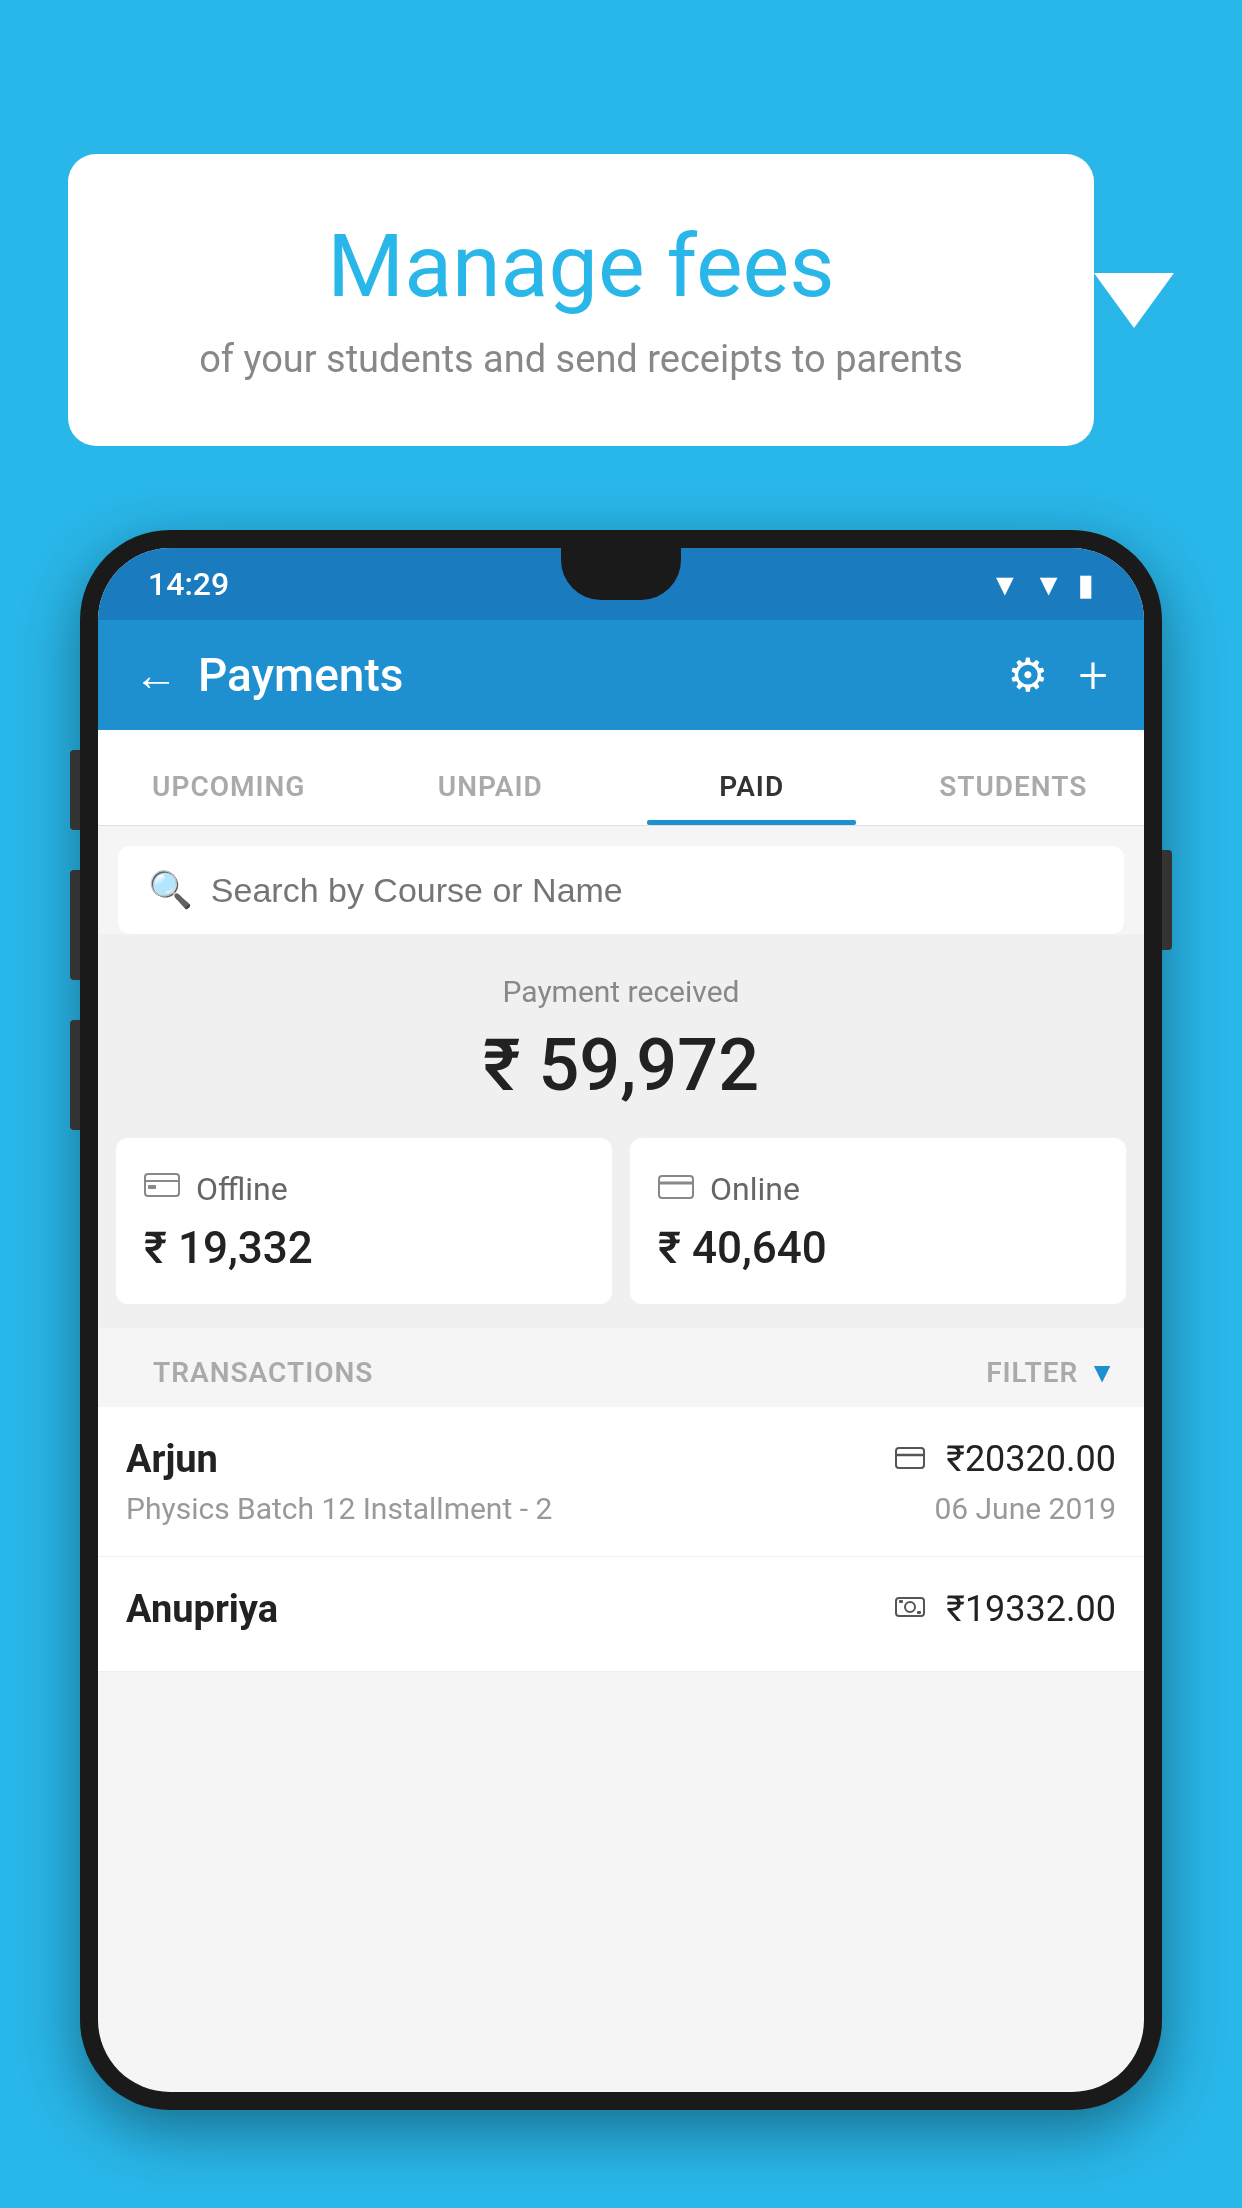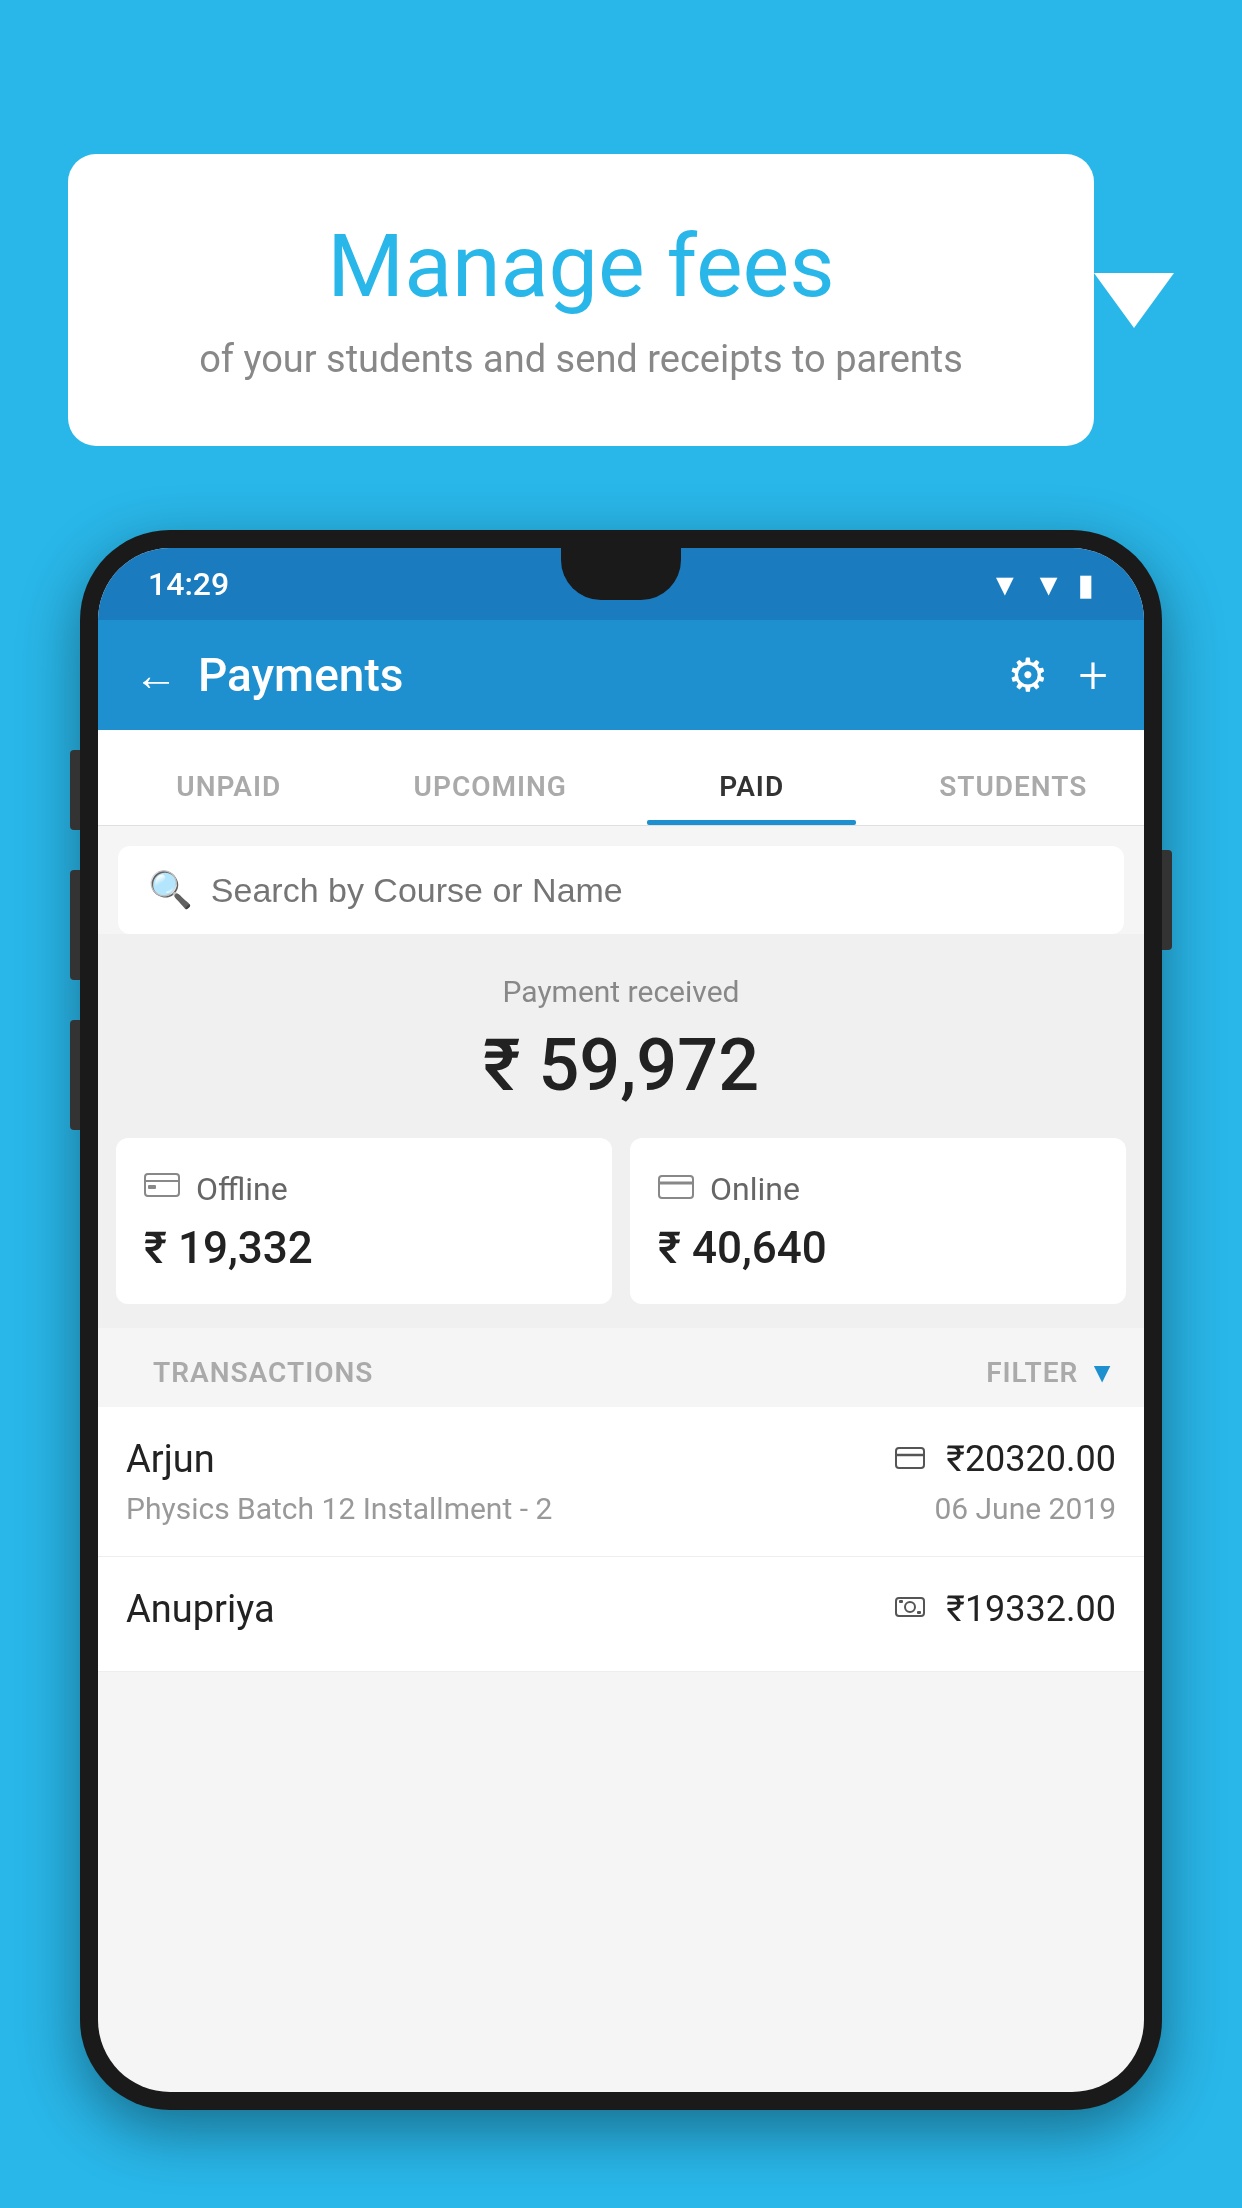--- a/index.html
+++ b/index.html
@@ -333,21 +333,21 @@
 
     .transaction-top {
       display: flex;
       justify-content: space-between;
       align-items: center;
       margin-bottom: 10px;
     }
 
     .transaction-name {
       font-size: 38px;
-      font-weight: 400;
+      font-weight: 700;
       color: #222;
     }
 
     .transaction-amount-area {
       display: flex;
       align-items: center;
       gap: 21px;
     }
 
     .transaction-icon {
@@ -453,22 +453,22 @@
           <span class="back-arrow">←</span>
           <span class="app-bar-title">Payments</span>
         </div>
         <div class="app-bar-right">
           <span class="gear-icon">⚙</span>
           <span class="plus-icon">+</span>
         </div>
       </div>
 
       <div class="tabs">
+        <div class="tab">UPCOMING</div>
         <div class="tab">UNPAID</div>
-        <div class="tab">UPCOMING</div>
         <div class="tab active">PAID</div>
         <div class="tab">STUDENTS</div>
       </div>
 
       <div class="search-container">
         <span class="search-icon-svg">🔍</span>
         <input class="search-input" type="text" placeholder="Search by Course or Name" style="">
       </div>
 
       <div class="payment-summary">

